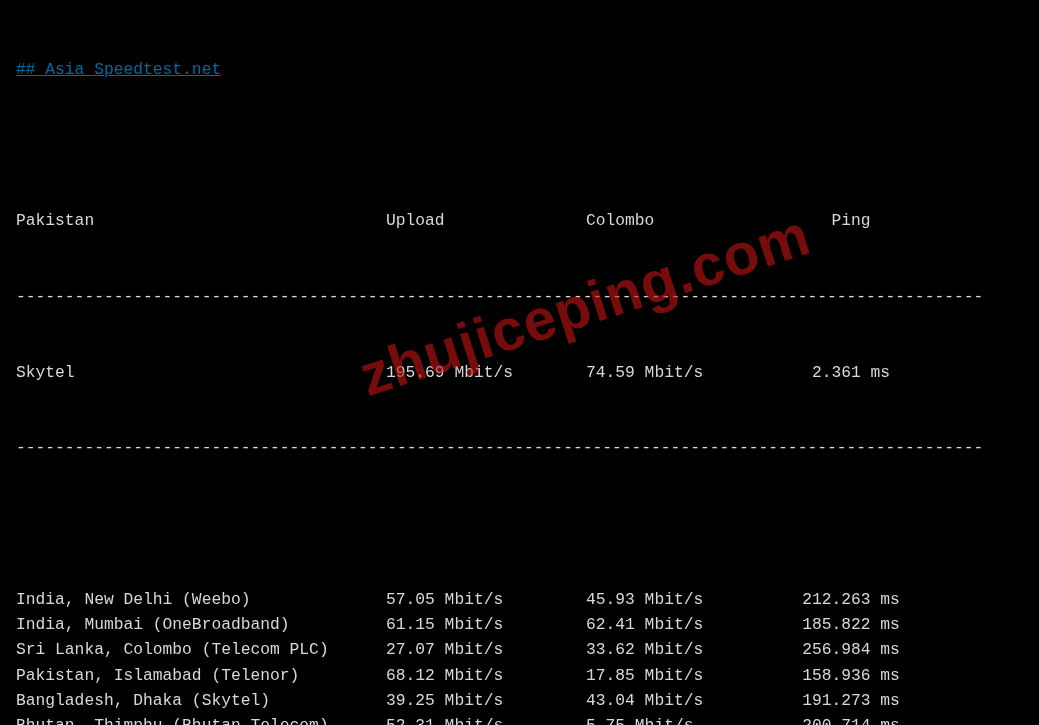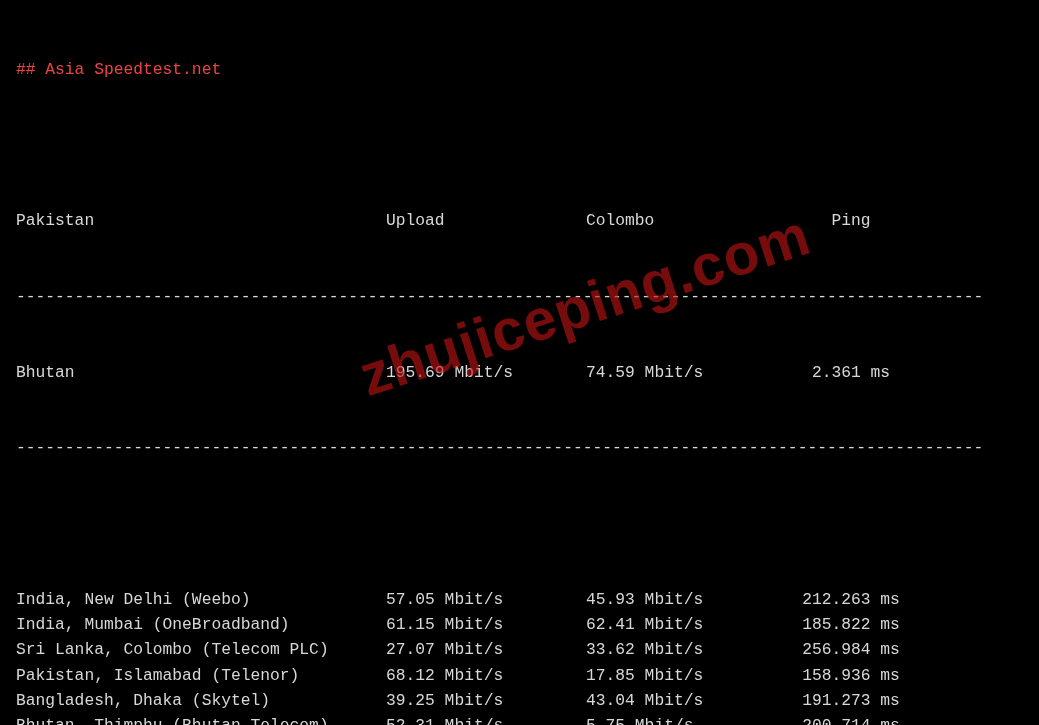--- a/index.html
+++ b/index.html
@@ -12,21 +12,21 @@
       color: #d8d8d8;
       width: 1039px;
       height: 725px;
       box-sizing: border-box;
       position: relative;
     }
     .term {
       padding: 6px 10px 0 16px;
       white-space: pre;
     }
-    .header { color: #ef4444; }
+    .header { color: #0369a1; text-decoration: underline; }
     .blank { height: 1.55em; }
     .divider { letter-spacing: 0; }
     .cols, .row { display: block; }
     .c-loc { display:inline-block; width: 370px; vertical-align:top; }
     .c-up  { display:inline-block; width: 200px; vertical-align:top; }
     .c-dn  { display:inline-block; width: 210px; vertical-align:top; }
     .c-png { display:inline-block; min-width: 110px; text-align:center; vertical-align:top; }
     .watermark {
       position: absolute;
       top: 260px;
@@ -41,20 +41,20 @@
     }
   </style>
 </head>
 <body>
 
 <div class="term">
   <div class="header">## Asia Speedtest.net</div>
   <div class="blank"></div>
   <div class="cols"><span class="c-loc">Pakistan</span><span class="c-up">Upload</span><span class="c-dn">Colombo</span><span class="c-png">Ping</span></div>
   <div class="divider">---------------------------------------------------------------------------------------------------</div>
-  <div class="row"><span class="c-loc">Bhutan</span><span class="c-up">195.69 Mbit/s</span><span class="c-dn">74.59 Mbit/s</span><span class="c-png">2.361 ms</span></div>
+  <div class="row"><span class="c-loc">Skytel</span><span class="c-up">195.69 Mbit/s</span><span class="c-dn">74.59 Mbit/s</span><span class="c-png">2.361 ms</span></div>
   <div class="divider">---------------------------------------------------------------------------------------------------</div>
   <div class="blank"></div>
   <div id="rows-container"><div class="row"><span class="c-loc">India, New Delhi (Weebo)</span><span class="c-up">57.05 Mbit/s</span><span class="c-dn">45.93 Mbit/s</span><span class="c-png">212.263 ms</span></div><div class="row"><span class="c-loc">India, Mumbai (OneBroadband)</span><span class="c-up">61.15 Mbit/s</span><span class="c-dn">62.41 Mbit/s</span><span class="c-png">185.822 ms</span></div><div class="row"><span class="c-loc">Sri Lanka, Colombo (Telecom PLC)</span><span class="c-up">27.07 Mbit/s</span><span class="c-dn">33.62 Mbit/s</span><span class="c-png">256.984 ms</span></div><div class="row"><span class="c-loc">Pakistan, Islamabad (Telenor)</span><span class="c-up">68.12 Mbit/s</span><span class="c-dn">17.85 Mbit/s</span><span class="c-png">158.936 ms</span></div><div class="row"><span class="c-loc">Bangladesh, Dhaka (Skytel)</span><span class="c-up">39.25 Mbit/s</span><span class="c-dn">43.04 Mbit/s</span><span class="c-png">191.273 ms</span></div><div class="row"><span class="c-loc">Bhutan, Thimphu (Bhutan Telecom)</span><span class="c-up">52.31 Mbit/s</span><span class="c-dn">5.75 Mbit/s</span><span class="c-png">200.714 ms</span></div></div>
   
 </div>
 
 <div class="watermark">zhujiceping.com</div>
 
 </body></html>

